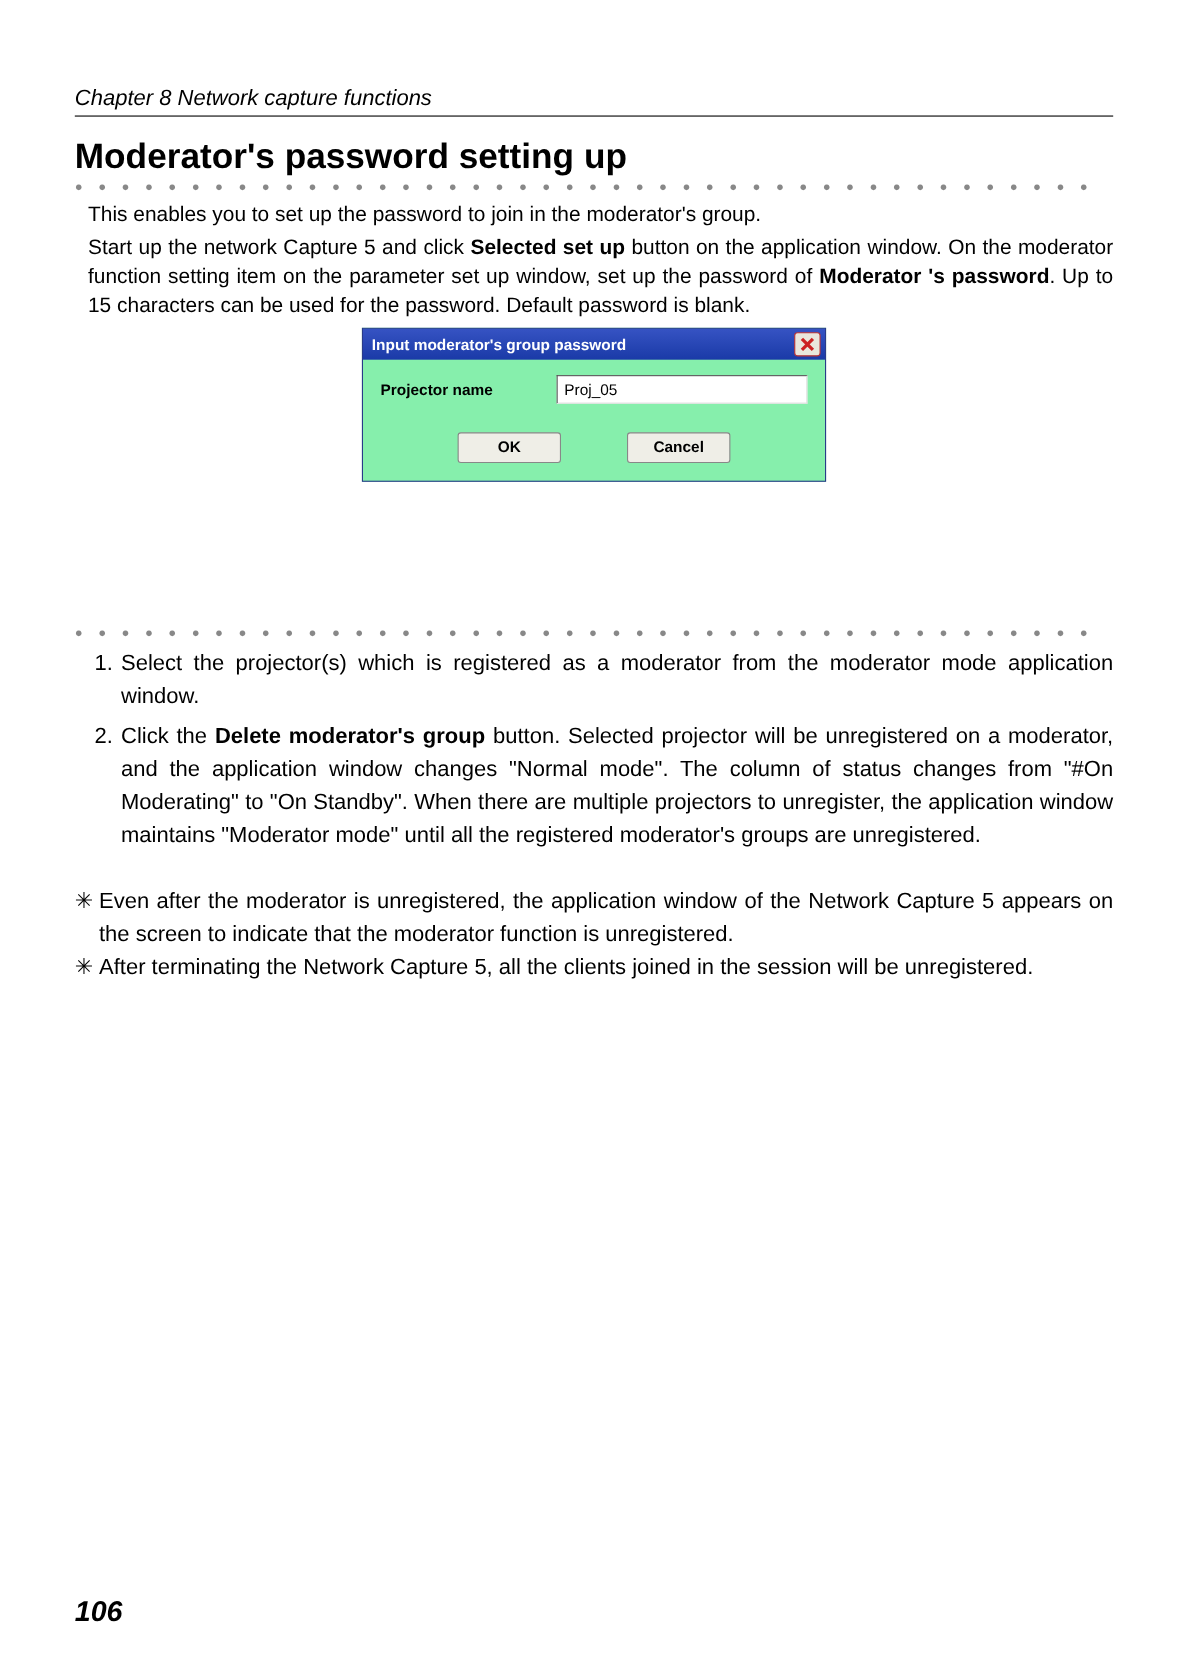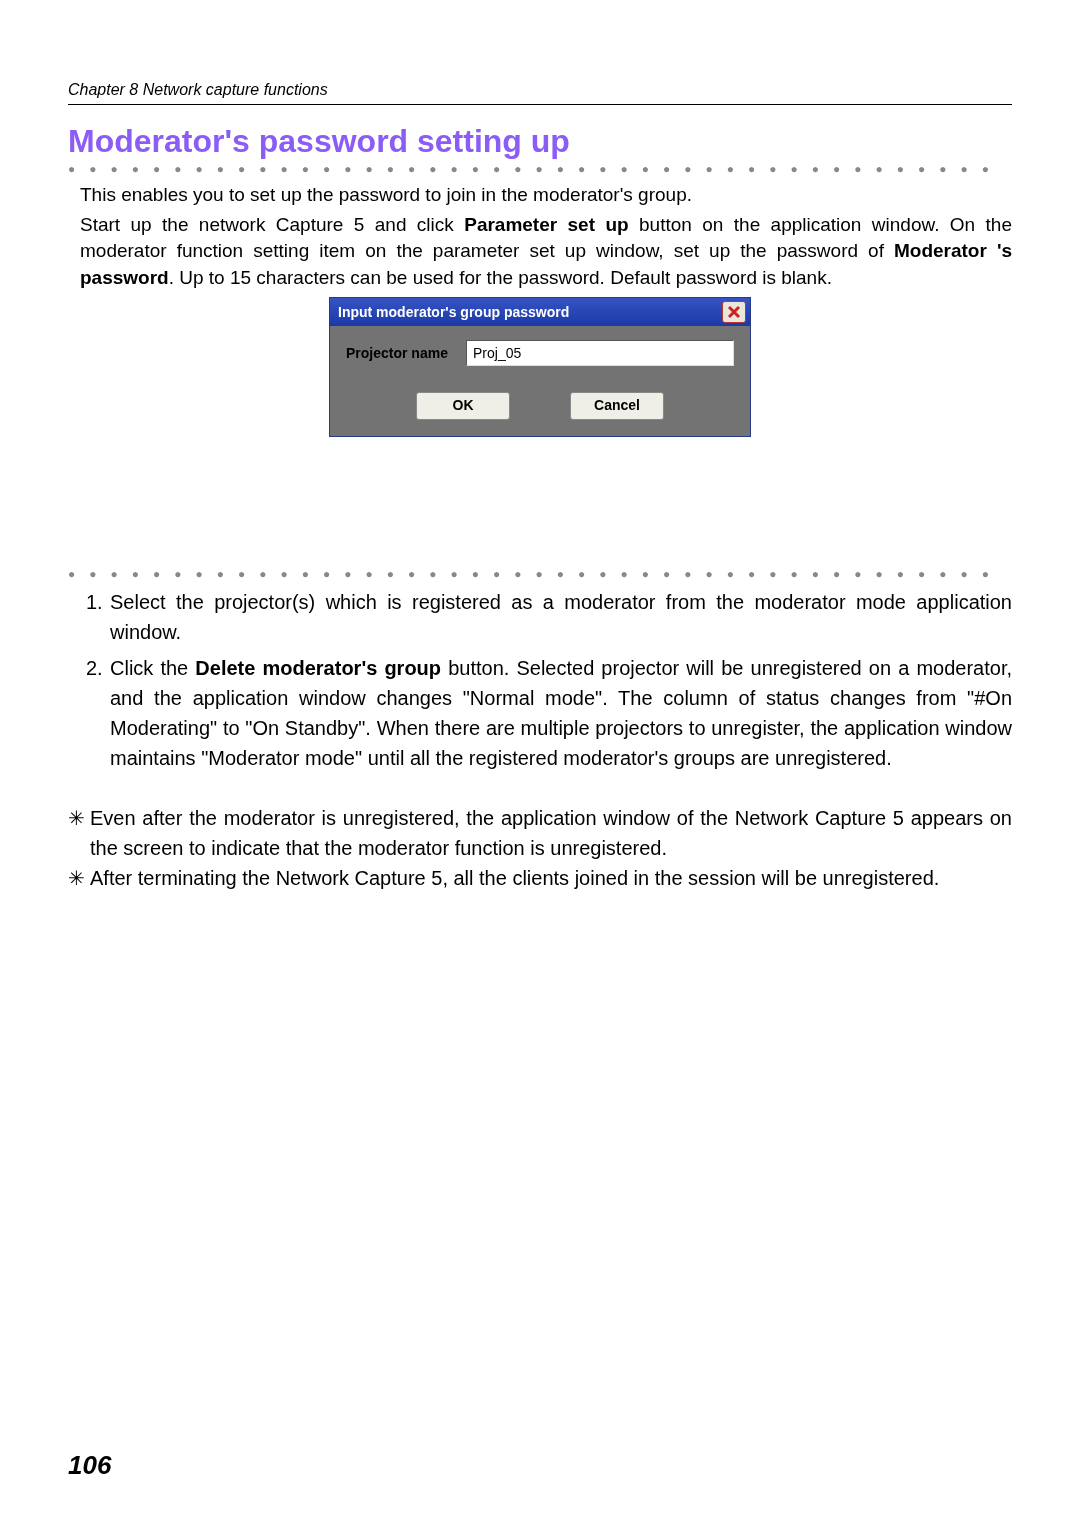--- a/index.html
+++ b/index.html
@@ -17,24 +17,24 @@
     padding: 78px 68px 50px 68px;
     position: relative;
   }
   .chapter-line {
     border-bottom: 1.5px solid #000;
     padding-bottom: 4px;
     margin-bottom: 18px;
   }
   .chapter-title {
     font-style: italic;
-    font-size: 16px;
+    font-size: 20px;
   }
   h2.section {
-    color: #8b5cf6;
+    color: #000000;
     font-weight: bold;
     font-size: 32px;
     margin: 0 0 0px 0;
   }
   .dotted {
     margin: 2px 0 6px 0;
     color: #888;
     font-size: 12px;
     letter-spacing: 14px;
     white-space: nowrap;
@@ -47,21 +47,21 @@
   }
   .b { font-weight: bold; }
   .dialog-wrap {
     display: flex;
     justify-content: center;
     margin: 6px 0 18px 0;
   }
   .dialog {
     width: 420px;
     border: 1px solid #2a3a8a;
-    background: #737373;
+    background: #86efac;
     font-size: 14px;
   }
   .titlebar {
     background: linear-gradient(#3653c3, #1a3aa7);
     color: #fff;
     font-weight: bold;
     padding: 3px 4px 3px 8px;
     display: flex;
     align-items: center;
     justify-content: space-between;
@@ -96,20 +96,21 @@
     padding: 0 6px;
     border: 1px solid #888;
     border-top-color: #555;
     border-left-color: #555;
     border-right-color: #ddd;
     border-bottom-color: #ddd;
     background: #fff;
     line-height: 24px;
     font-family: Tahoma, Arial, sans-serif;
     font-size: 14px;
+    margin-left: 40px;
   }
   .btnrow {
     display: flex;
     justify-content: center;
     gap: 60px;
     margin-top: 8px;
   }
   .winbtn {
     min-width: 92px;
     height: 26px;
@@ -158,21 +159,21 @@
 
   <div class="chapter-line">
     <span class="chapter-title">Chapter 8 Network capture functions</span>
   </div>
 
   <h2 class="section">Moderator's password setting up</h2>
   <div class="dotted">●●●●●●●●●●●●●●●●●●●●●●●●●●●●●●●●●●●●●●●●●●●●</div>
 
   <p class="body">This enables you to set up the password to join in the moderator's group.</p>
   <p class="body">
-    <span>Start up the network Capture 5 and click </span><span class="b">Parameter set up</span><span> button on the application window. On the moderator function setting item on the parameter set up window, set up the password of </span><span class="b">Moderator 's password</span><span>. Up to 15 characters can be used for the password. Default  password is blank.</span>
+    <span>Start up the network Capture 5 and click </span><span class="b">Selected set up</span><span> button on the application window. On the moderator function setting item on the parameter set up window, set up the password of </span><span class="b">Moderator 's password</span><span>. Up to 15 characters can be used for the password. Default  password is blank.</span>
   </p>
 
   <div class="dialog-wrap">
     <div class="dialog">
       <div class="titlebar">
         <span>Input moderator's group password</span>
         <span class="closebtn">
           <svg width="14" height="14" viewBox="0 0 14 14">
             <line x1="2" y1="2" x2="12" y2="12" stroke="#cc2222" stroke-width="3"></line>
             <line x1="12" y1="2" x2="2" y2="12" stroke="#cc2222" stroke-width="3"></line>

